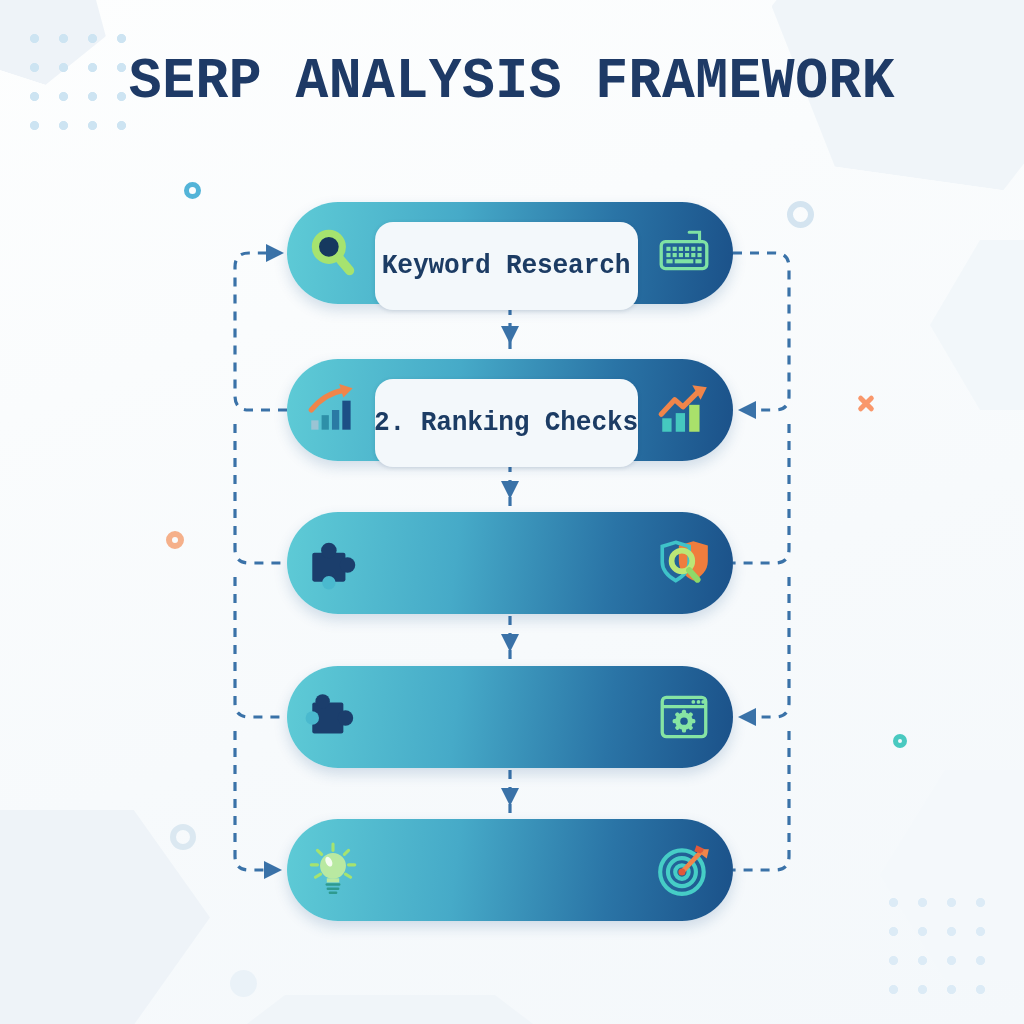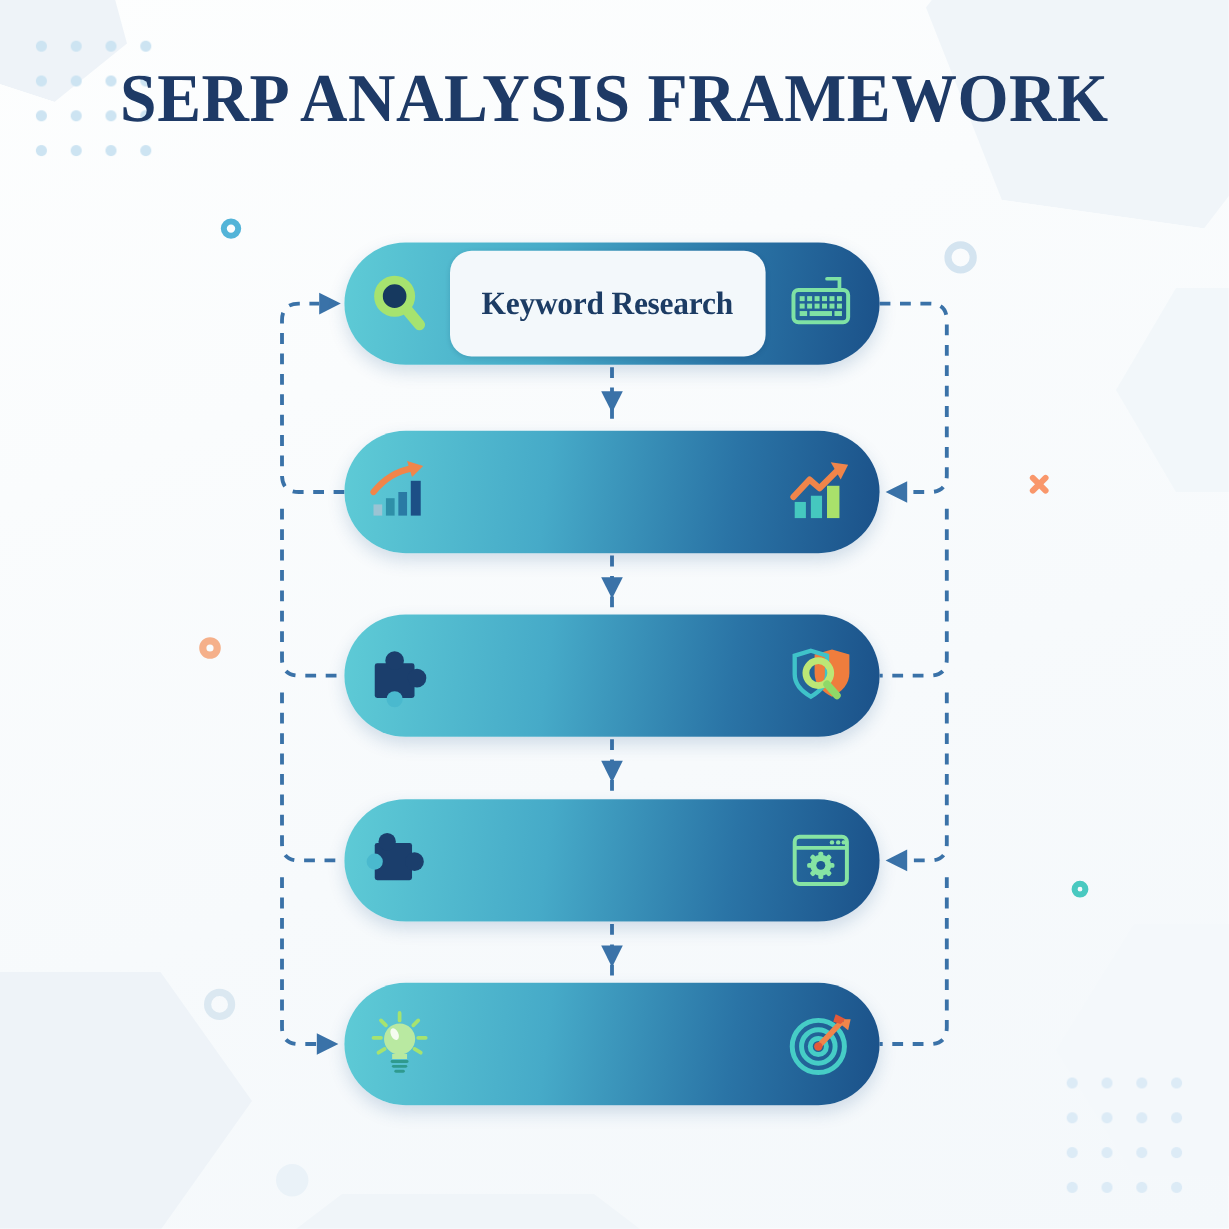--- a/index.html
+++ b/index.html
@@ -1,19 +1,19 @@
 <!DOCTYPE html>
 <html><head>
 <meta charset="utf-8">
 <style>
   html,body{margin:0;padding:0;background:#ffffff;}
   #canvas{
     position:relative;width:1024px;height:1024px;overflow:hidden;
     background:linear-gradient(160deg,#fdfefe 0%,#f7fafc 60%,#f4f8fb 100%);
-    font-family:Liberation Serif, serif;
+    font-family:Liberation Mono, monospace;
   }
   
   .hex{position:absolute;background:#eef3f8;clip-path:polygon(25% 0,75% 0,100% 50%,75% 100%,25% 100%,0 50%);}
   .dots{position:absolute;background-image:radial-gradient(circle,#cde4f2 4.2px,transparent 5px);
         background-size:29px 29px;width:118px;height:118px;}
   .dots.light{background-image:radial-gradient(circle,#dcebf6 4.2px,transparent 5px);}
   .ring{position:absolute;border-radius:50%;box-sizing:border-box;}
   .xmark{position:absolute;width:24px;height:24px;}
   .xmark span{position:absolute;left:2px;top:10px;width:20px;height:5px;border-radius:3px;background:#f9976b;}
   .xmark span:nth-child(1){transform:rotate(45deg);}
@@ -24,21 +24,21 @@
     font-size:57px;font-weight:800;color:#1e3a66;letter-spacing:.5px;
     transform:scaleX(.96);white-space:nowrap;
   }
   
   .pill{
     position:absolute;left:287px;width:446px;height:102px;border-radius:51px;
     background:linear-gradient(97deg,#5ecbd6 0%,#46aac8 38%,#2a74a6 72%,#1b5189 100%);
     box-shadow:0 6px 14px rgba(27,81,137,.18);
   }
   .label-box{
-    position:absolute;left:88px;top:7px;width:263px;height:88px;border-radius:18px;
+    position:absolute;left:88px;top:20px;width:263px;height:88px;border-radius:18px;
     background:#f3f8fb;display:flex;align-items:center;justify-content:center;
     box-shadow:0 1px 4px rgba(10,40,80,.15);
   }
   .label-box span{
     font-size:27px;font-weight:700;color:#1c3c64;letter-spacing:-.2px;
     transform:scaleX(.97);white-space:nowrap;
   }
   .icon{position:absolute;top:50%;transform:translateY(-50%);width:58px;height:58px;}
   .icon.left{left:17px;}
   .icon.right{right:20px;}
@@ -143,20 +143,23 @@
     <span class="icon left">
       <svg viewBox="0 0 56 56">
         <rect x="7" y="38" width="7" height="9" fill="#9bc4d4"></rect>
         <rect x="17" y="33" width="7" height="14" fill="#2e8fa8"></rect>
         <rect x="27" y="28" width="7" height="19" fill="#2a7aa4"></rect>
         <rect x="37" y="19" width="8" height="28" fill="#1c4f86"></rect>
         <path d="M7 28 Q 20 12 38 9" stroke="#f0854a" stroke-width="5" fill="none" stroke-linecap="round"></path>
         <polygon points="34,3 47,7 38,16" fill="#f0854a"></polygon>
       </svg>
     </span>
+    <div class="label-box">
+      <span>2. Ranking Checks</span>
+    </div>
     <span class="icon right">
       <svg viewBox="0 0 56 56">
         <rect x="7" y="36" width="9" height="13" fill="#45c8bf"></rect>
         <rect x="20" y="31" width="9" height="18" fill="#45c8bf"></rect>
         <rect x="33" y="23" width="10" height="26" fill="#a9e16b"></rect>
         <polyline points="6,32 19,18 27,25 43,9" stroke="#f0854a" stroke-width="5" fill="none" stroke-linecap="round" stroke-linejoin="round"></polyline>
         <polygon points="36,4 50,6 44,18" fill="#f0854a"></polygon>
       </svg>
     </span>
   </div>

